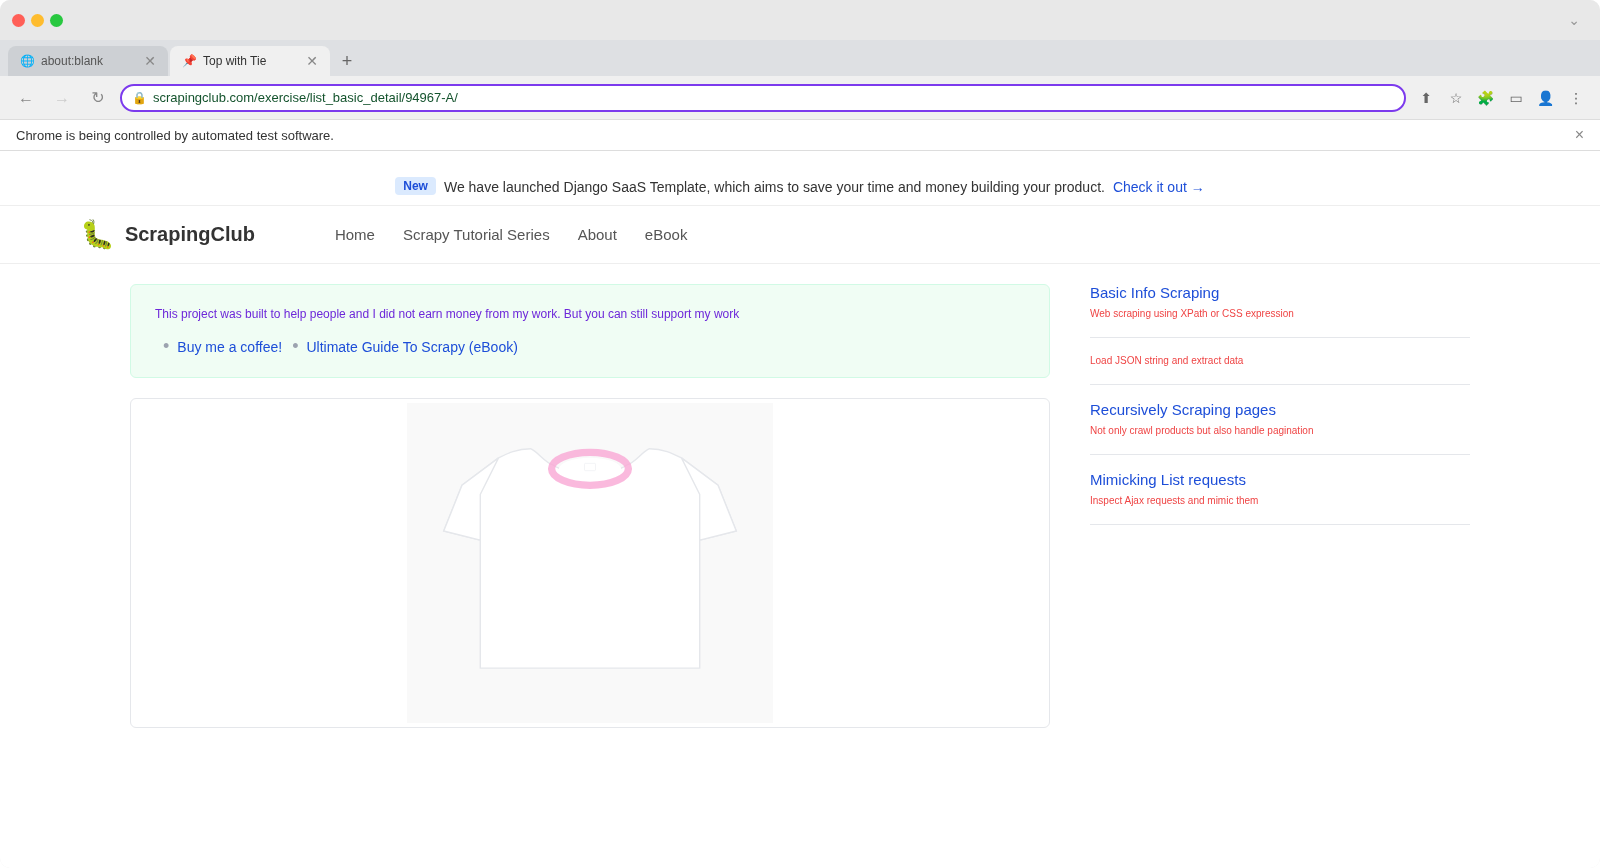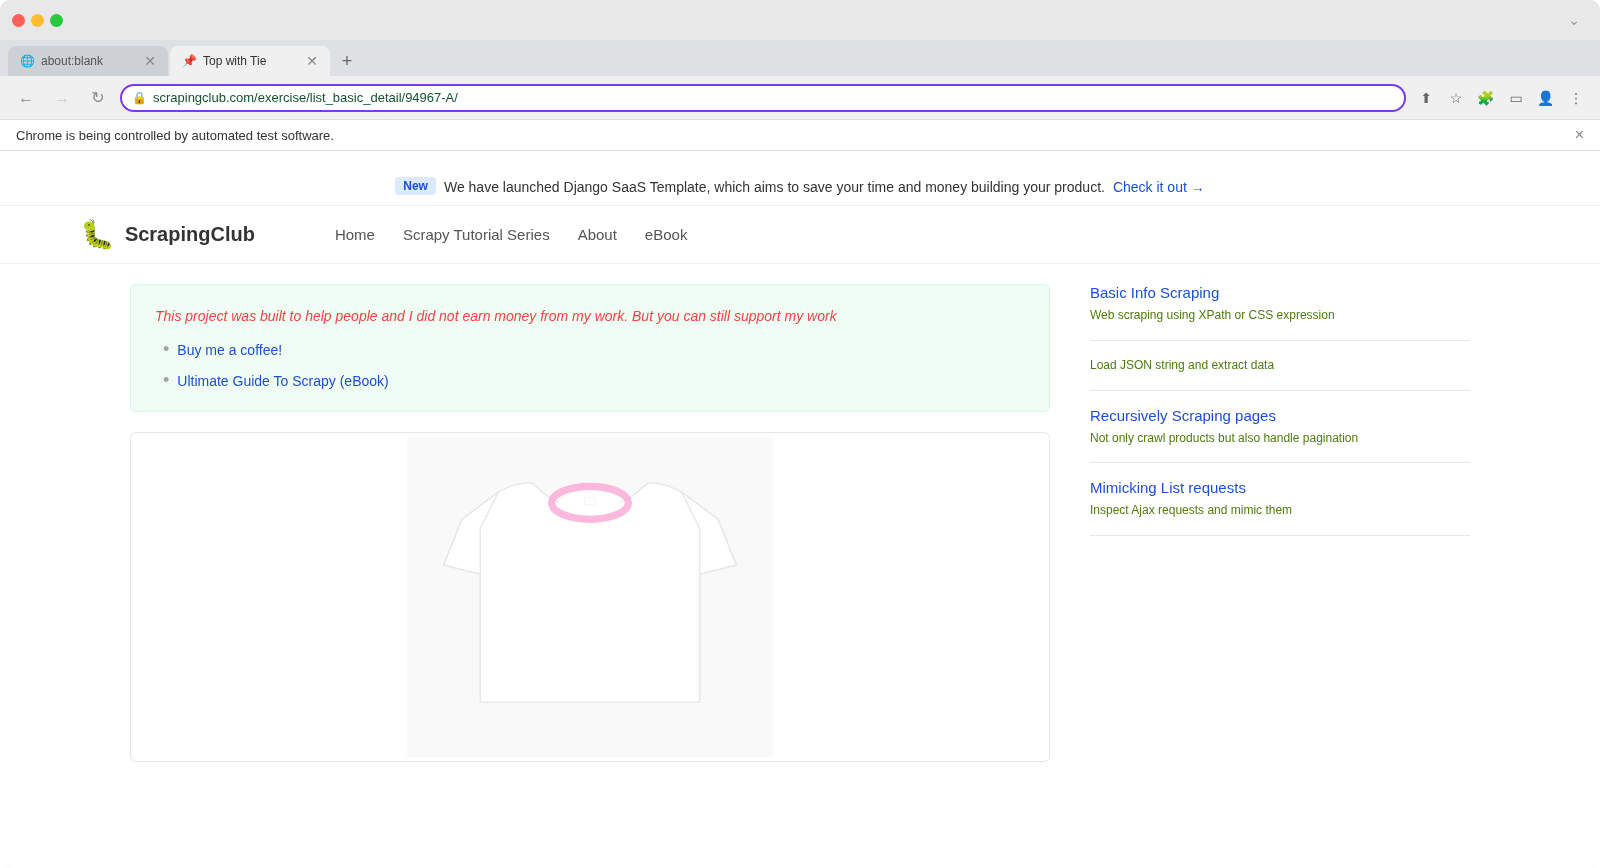--- a/index.html
+++ b/index.html
@@ -49,42 +49,42 @@
     .logo-icon { color: #10b981; font-size: 28px; }
     .logo-text { font-size: 20px; font-weight: 600; color: #333; }
     .nav-links { display: flex; gap: 28px; align-items: center; margin-left: 20px; }
     .nav-link { font-size: 15px; color: #555; text-decoration: none; cursor: pointer; }
 
     
     .main-layout { display: flex; padding: 20px 80px; gap: 40px; max-width: 1500px; margin: 0 auto; }
 
     
     .support-box { background: #f0fdf4; border: 1px solid #d1fae5; border-radius: 6px; padding: 20px 24px; margin-bottom: 20px; }
-    .support-box p { color: #ef4444; font-size: 14px; line-height: 1.6; margin-bottom: 12px; font-style: italic; }
-    .support-list { list-style: none; padding-left: 8px; display: flex; flex-direction: column; gap: 10px; }
+    .support-box p { color: #6d28d9; font-size: 12px; line-height: 1.6; margin-bottom: 12px; }
+    .support-list { list-style: none; padding-left: 8px; display: flex; flex-direction: row; gap: 10px; }
     .support-list li { display: flex; align-items: center; gap: 8px; font-size: 14px; }
     .support-list li::before { content: '•'; color: #9ca3af; font-size: 18px; }
     .support-link { color: #1d4ed8; text-decoration: none; }
 
     
     .product-image-box { background: #fff; border: 1px solid #e5e7eb; border-radius: 6px; overflow: hidden; height: 330px; display: flex; align-items: center; justify-content: center; }
 
     
     .tshirt-container { width: 100%; height: 100%; display: flex; align-items: center; justify-content: center; }
 
     
     .left-content { flex: 1; min-width: 0; }
 
     
     .right-sidebar { width: 380px; flex-shrink: 0; }
     .exercise-list-title { font-size: 22px; font-weight: 700; color: #111; margin-bottom: 20px; }
     .exercise-item { padding: 16px 0; border-bottom: 1px solid #e5e7eb; }
     .exercise-item:first-child { padding-top: 0; }
     .exercise-link { color: #1d4ed8; text-decoration: none; font-size: 15px; font-weight: 500; display: block; margin-bottom: 6px; }
-    .exercise-desc { color: #4d7c0f; font-size: 12px; line-height: 1.4; }
+    .exercise-desc { color: #ef4444; font-size: 10px; line-height: 1.4; }
   </style>
 </head>
 <body>
 
 <div class="browser-shell">
 
   <div class="title-bar">
     <div class="traffic-lights">
       <div class="traffic-light tl-red"></div>
       <div class="traffic-light tl-yellow"></div>

